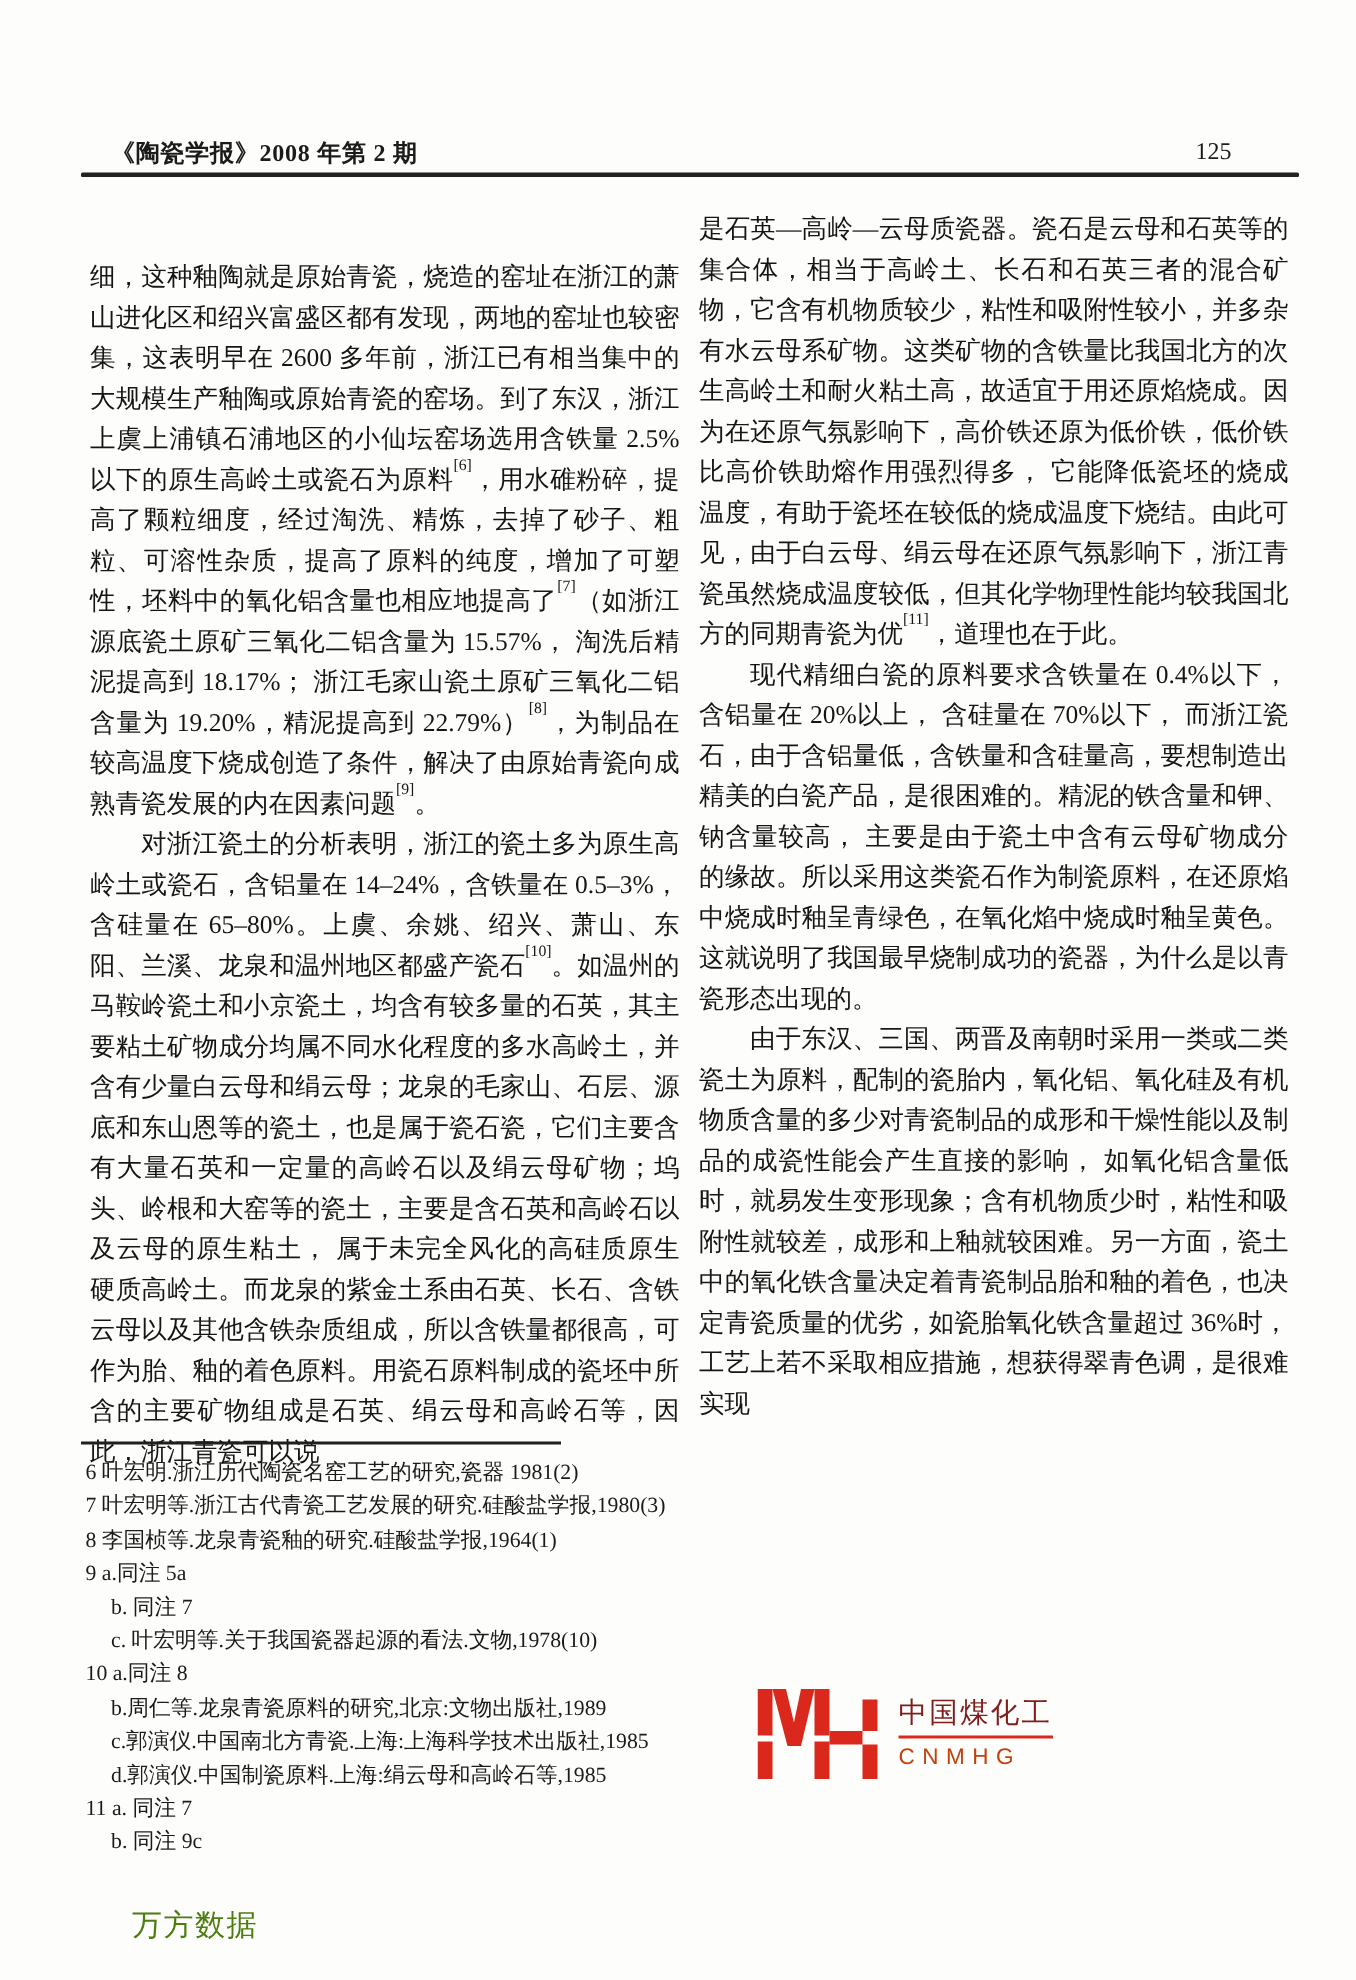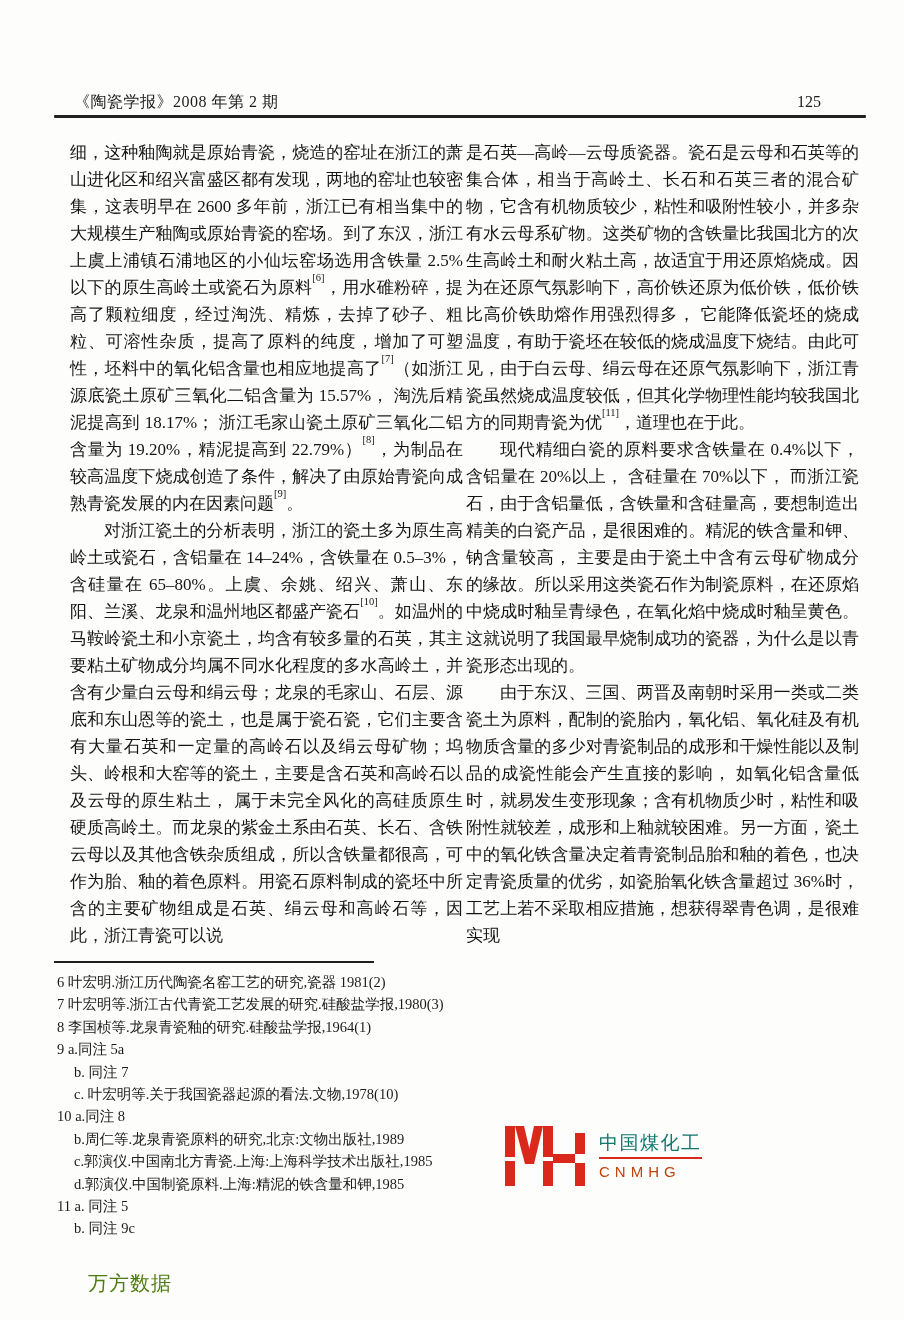--- a/index.html
+++ b/index.html
@@ -9,38 +9,38 @@
     font-family:"Liberation Serif","DejaVu Serif",serif;
     position:relative;overflow:hidden;
   }
   .page{
     position:absolute;left:0;top:0;width:904px;height:1320px;
     background:#fdfdfb;
   }
   
   .hdr-journal{
     position:absolute;left:74px;top:92px;
-    font-size:16px;font-weight:400;color:#1b1b1b;letter-spacing:0.5px;
+    font-size:16px;font-weight:700;color:#1b1b1b;letter-spacing:0.5px;
     white-space:nowrap;
   }
   .hdr-page{
     position:absolute;left:797px;top:93px;
     font-size:16px;color:#1b1b1b;
   }
   .hdr-rule{
     position:absolute;left:54px;top:115px;width:812px;height:2.5px;
     background:#222;border-radius:1px;
   }
   
   .col{
     position:absolute;top:139px;width:393px;
     font-size:17px;line-height:27px;color:#151515;
     text-align:justify;text-justify:inter-ideograph;
   }
-  .col-left{left:70px;}
+  .col-left{left:60px;margin-top:32px;}
   .col-right{left:466px;}
   .para{margin:0;}
   .para.indent{text-indent:2em;}
   .para sup{
     font-size:10.5px;line-height:0;position:relative;top:-5px;letter-spacing:0;
   }
   
   .fn-rule{
     position:absolute;left:54px;top:961px;width:320px;height:2px;background:#1f1f1f;
   }
@@ -95,41 +95,41 @@
   <div class="footnotes">
       <div class="fn-line">6 叶宏明.浙江历代陶瓷名窑工艺的研究,瓷器 1981(2)</div>
       <div class="fn-line">7 叶宏明等.浙江古代青瓷工艺发展的研究.硅酸盐学报,1980(3)</div>
       <div class="fn-line">8 李国桢等.龙泉青瓷釉的研究.硅酸盐学报,1964(1)</div>
       <div class="fn-line">9 a.同注 5a</div>
       <div class="fn-line fn-indent">b. 同注 7</div>
       <div class="fn-line fn-indent">c. 叶宏明等.关于我国瓷器起源的看法.文物,1978(10)</div>
       <div class="fn-line">10 a.同注 8</div>
       <div class="fn-line fn-indent">b.周仁等.龙泉青瓷原料的研究,北京:文物出版社,1989</div>
       <div class="fn-line fn-indent">c.郭演仪.中国南北方青瓷.上海:上海科学技术出版社,1985</div>
-      <div class="fn-line fn-indent">d.郭演仪.中国制瓷原料.上海:精泥的铁含量和钾,1985</div>
-      <div class="fn-line">11 a. 同注 5</div>
+      <div class="fn-line fn-indent">d.郭演仪.中国制瓷原料.上海:绢云母和高岭石等,1985</div>
+      <div class="fn-line">11 a. 同注 7</div>
       <div class="fn-line fn-indent">b. 同注 9c</div>
     </div>
 
   <div class="logo">
     <svg class="logo-mark" width="85" height="60" viewBox="0 0 85 60">
       <g class="logo-red">
         <rect x="0" y="0" width="10" height="31" fill="#da281c"></rect>
         <rect x="0" y="35" width="10" height="25" fill="#da281c"></rect>
         <polygon points="10,0 19,0 28,38 20,38" fill="#da281c"></polygon>
         <polygon points="29,0 38,0 29,38 21,38" fill="#da281c"></polygon>
         <rect x="38" y="0" width="10" height="31" fill="#da281c"></rect>
         <rect x="38" y="35" width="10" height="25" fill="#da281c"></rect>
         <rect x="48" y="28" width="22" height="9" fill="#da281c"></rect>
         <rect x="70" y="7" width="10" height="21" fill="#da281c"></rect>
         <rect x="70" y="37" width="10" height="23" fill="#da281c"></rect>
       </g>
     </svg>
     <div class="logo-text">
-      <div class="logo-cn" style="color: #0f766e;">中国煤化工</div>
+      <div class="logo-cn" style="color: #7f1d1d;">中国煤化工</div>
       <div class="logo-rule" style="background: rgb(218, 40, 28);"></div>
       <div class="logo-en" style="color: #c2410c;">CNMHG</div>
     </div>
   </div>
 
   <div class="watermark">万方数据</div>
 
 </div>
 
 </body></html>

